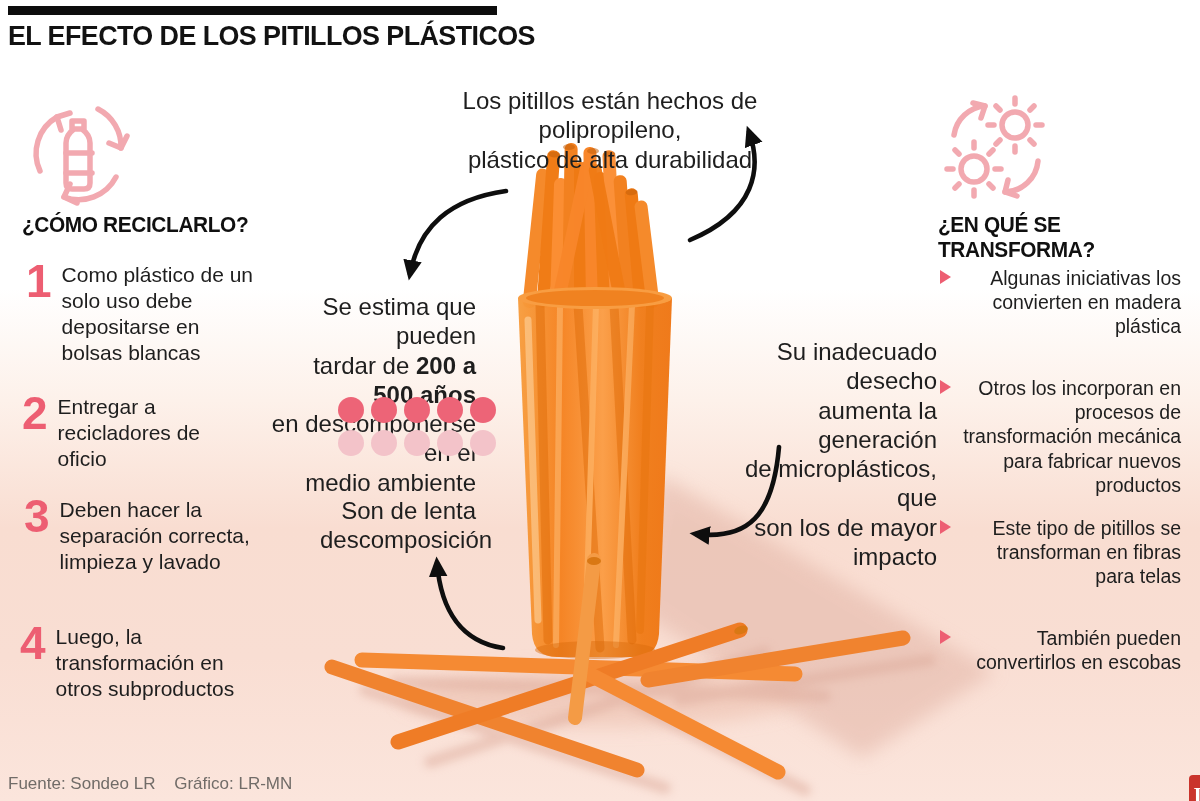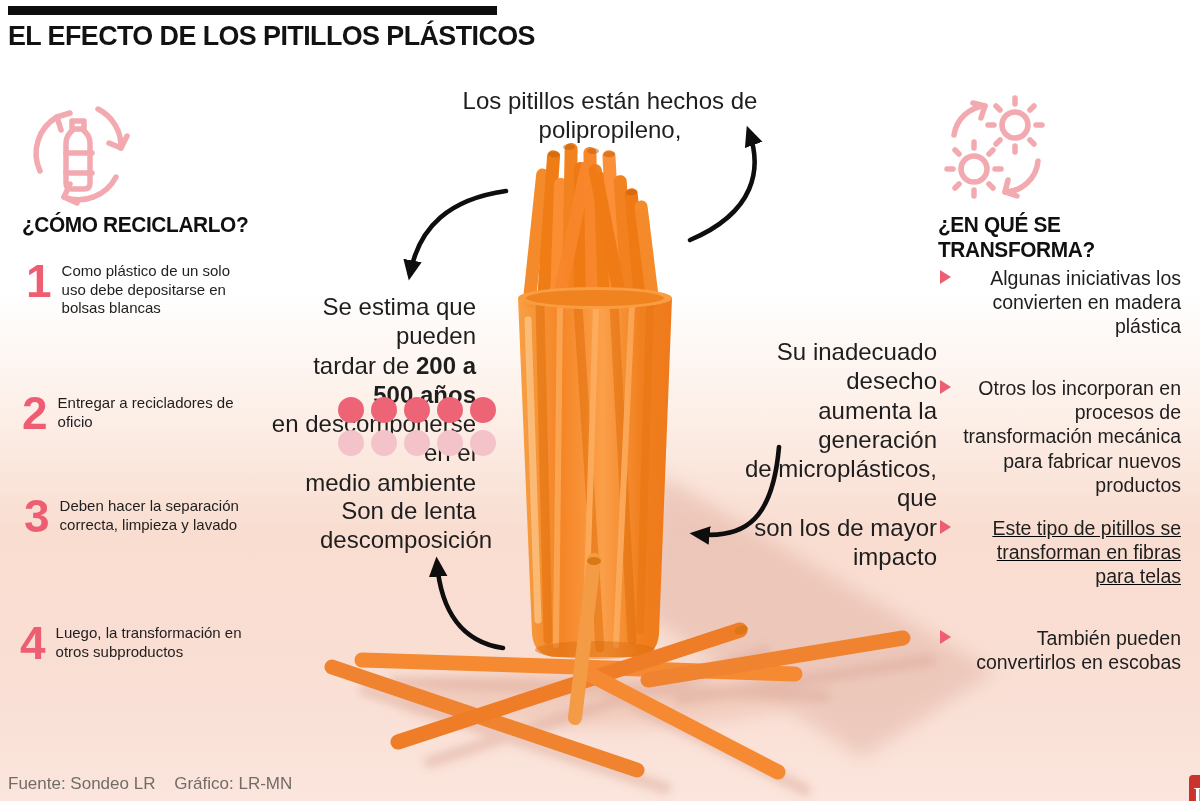--- a/index.html
+++ b/index.html
@@ -25,21 +25,21 @@
   
   .txt { z-index:2; }
   .note { position:absolute; z-index:2; color:#1e1e1e; font-size:24px; line-height:1.22; }
   .note .b { font-weight:700; }
 
   .col-head { position:absolute; z-index:2; font-size:21.5px; font-weight:800; color:#101010;
               letter-spacing:-0.4px; transform:scaleX(0.97); transform-origin:left; }
 
   .step { position:absolute; z-index:2; display:flex; gap:10px; }
   .step .num { font-size:46px; font-weight:800; color:#ed5e72; line-height:0.85; }
-  .step .stext { font-size:15px; line-height:1.24; color:#1e1e1e; width:192px; }
+  .step .stext { font-size:21px; line-height:1.24; color:#1e1e1e; width:192px; }
 
   .bullet { position:absolute; z-index:2; display:flex; gap:12px; }
   .bullet .tri { width:0; height:0; margin-top:4px;
                  border-left:11px solid #ed5e72; border-top:7px solid transparent;
                  border-bottom:7px solid transparent; }
   .bullet .btext { font-size:19.5px; line-height:1.24; color:#1e1e1e; width:218px;text-align:right; }
 
   .dots { position:absolute; left:338px; top:397px; z-index:2; width:160px;
           display:flex; flex-wrap:wrap; gap:7px; }
   .dot { width:26px; height:26px; border-radius:50%; }
@@ -213,31 +213,32 @@
   <div class="col-head" style="left:938px; top:213px;">¿EN QUÉ SE TRANSFORMA?</div>
 
   <div class="bullet" style="left:940px; top:266px;">
     <div class="tri"></div>
     <div class="btext">Algunas iniciativas los convierten en madera plástica</div>
   </div>
   <div class="bullet" style="left:940px; top:376px;">
     <div class="tri"></div>
     <div class="btext">Otros los incorporan en procesos de transformación mecánica para fabricar nuevos productos</div>
   </div>
-  <div class="bullet" style="left:940px; top:516px;text-decoration:underline;">
+  <div class="bullet" style="left:940px; top:516px;">
     <div class="tri"></div>
     <div class="btext">Este tipo de pitillos se transforman en fibras para telas</div>
   </div>
   <div class="bullet" style="left:940px; top:626px;">
     <div class="tri"></div>
     <div class="btext">También pueden convertirlos en escobas</div>
   </div>
 
   <div class="note" style="left:400px; top:86px; width:420px; text-align:center;">
     <span>Los pitillos están hechos de polipropileno,</span><br>
+    <span>plástico de alta durabilidad</span>
   </div>
 
   <div class="note" style="left:270px; top:292px; width:206px; text-align:right;">
     <span>Se estima que pueden</span><br>
     <span>tardar de </span><span class="b">200 a 500 años</span><br>
     <span>en descomponerse en el</span><br>
     <span>medio ambiente</span>
   </div>
 
   <div class="dots">

